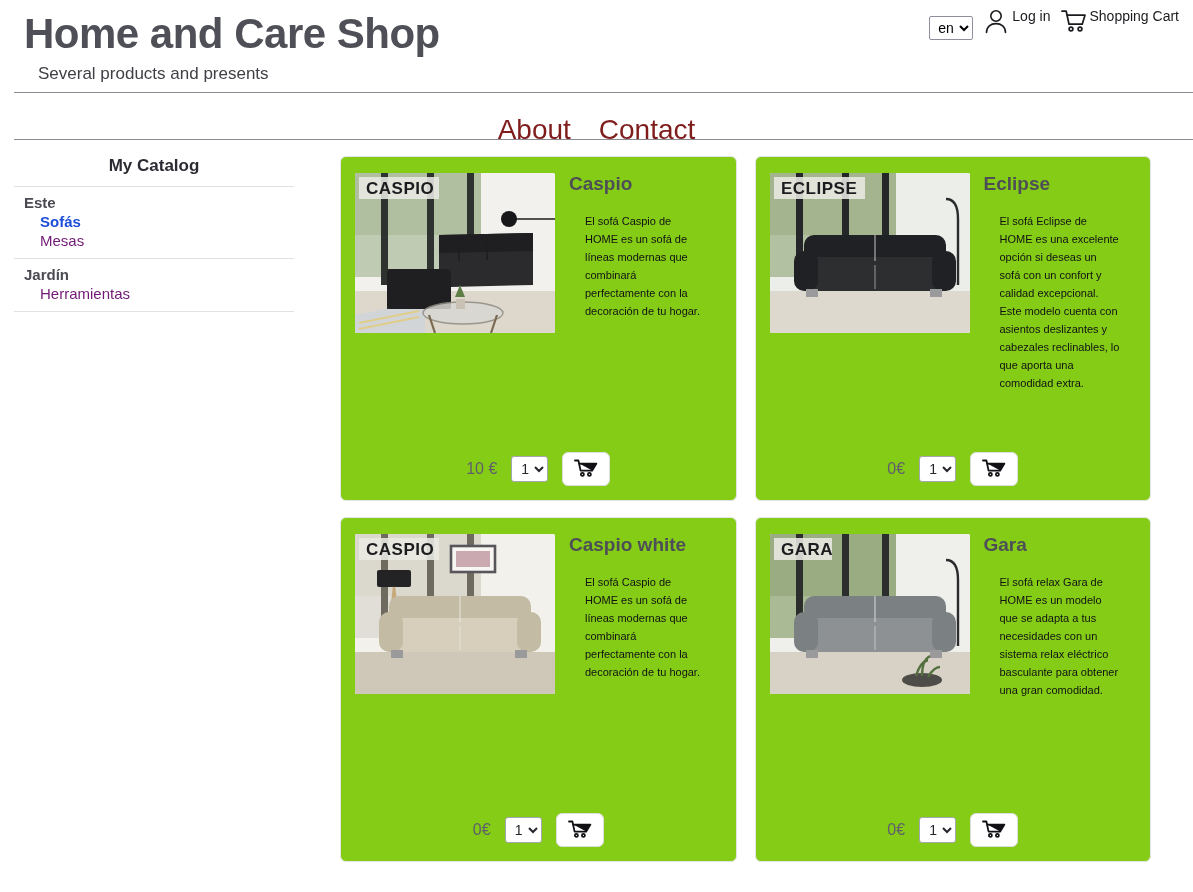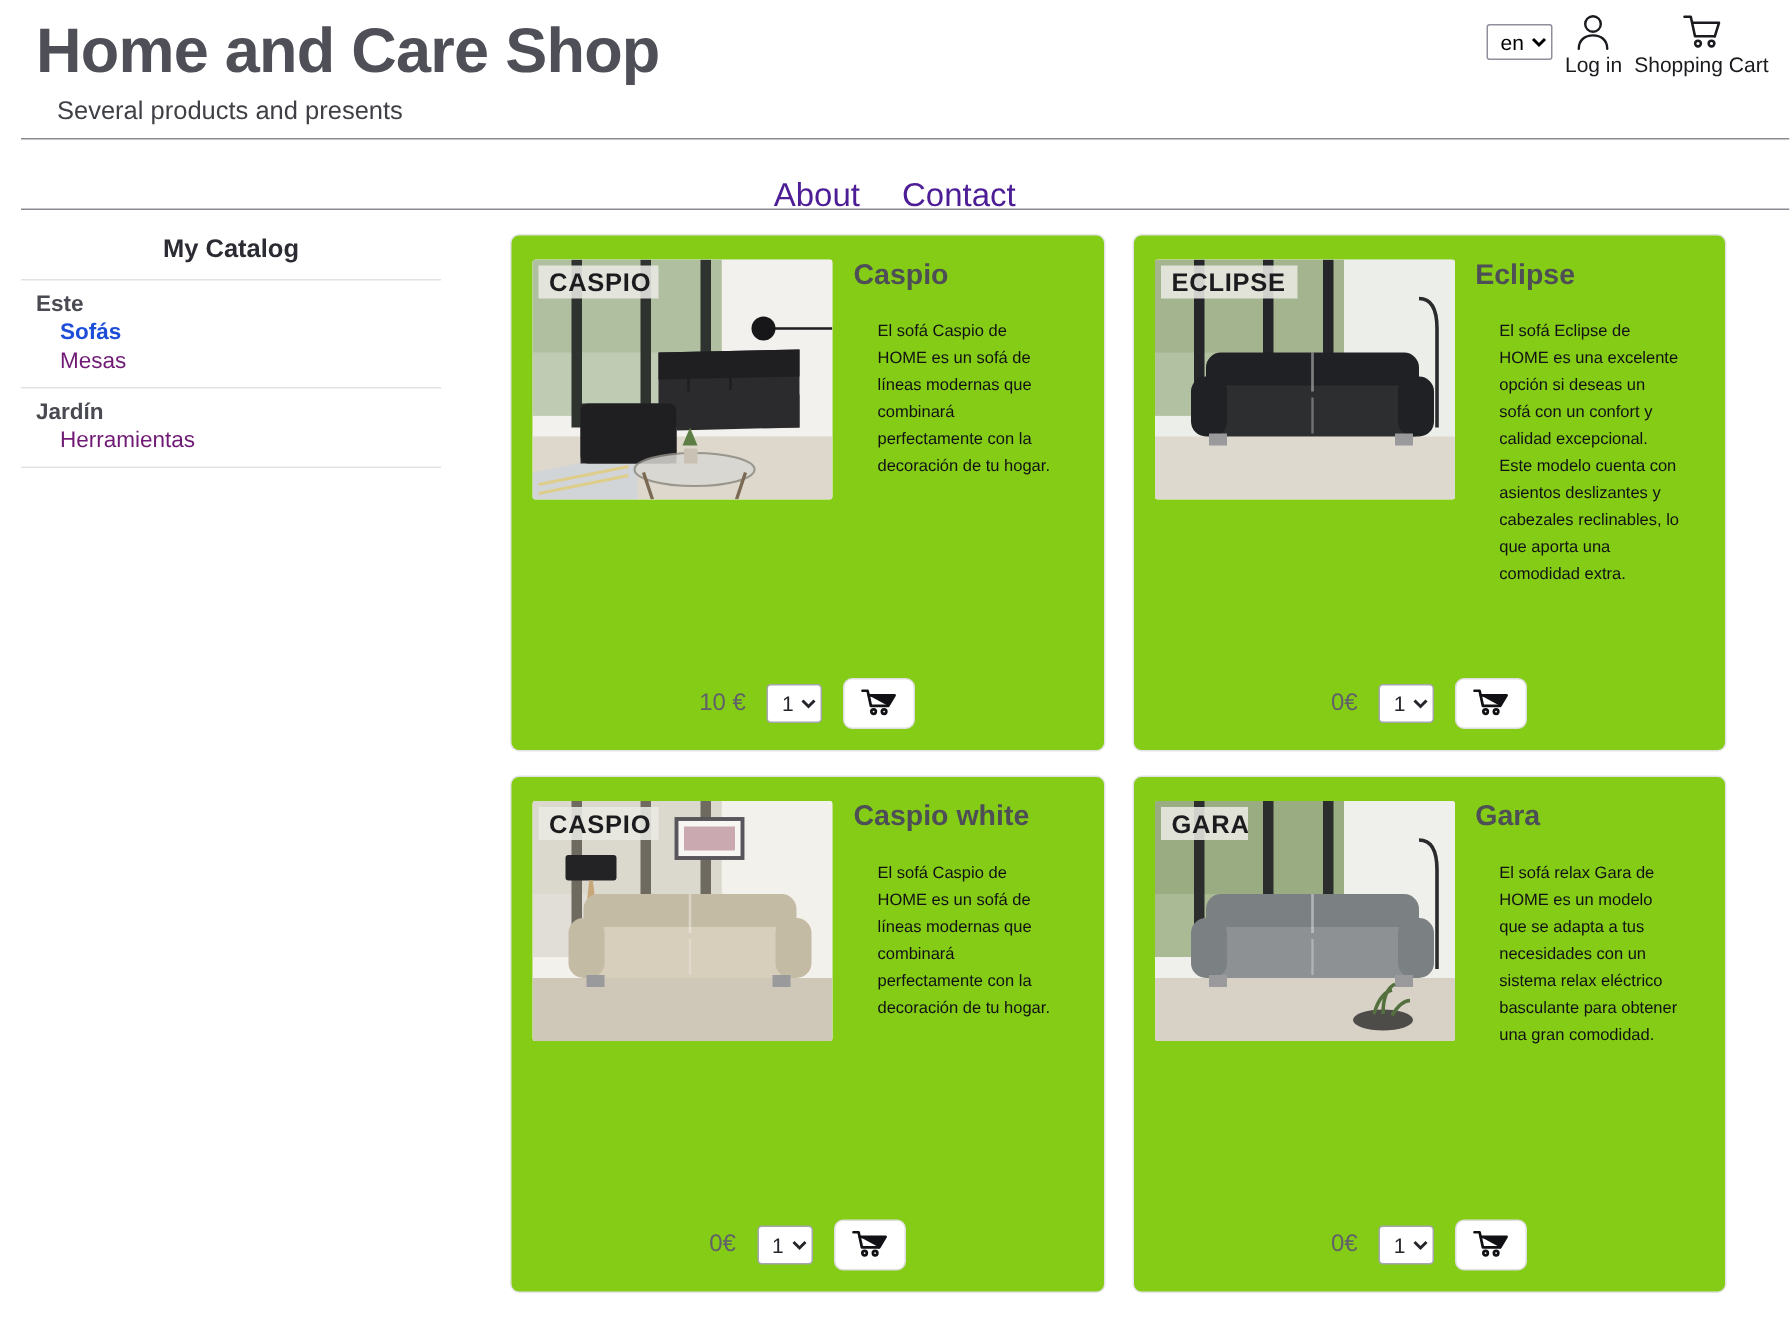--- a/index.html
+++ b/index.html
@@ -49,22 +49,20 @@
     padding: 1px 2px 1px 4px;
     border: 1px solid #8f8f9d;
     border-radius: 2px;
     background: #ffffff;
     color: #000;
     height: 24px;
     margin-top: 8px;
   }
   .icon-link {
     display: flex;
-    flex-direction: column;
-    align-items: center;
     text-decoration: none;
     color: #1b1b1f;
     font-size: 14px;
     line-height: 1.2;
     gap: 1px;
     cursor: pointer;
   }
   .icon-link svg { display: block; }
   .icon-label { white-space: nowrap; }
 
@@ -78,22 +76,22 @@
 
   
   .nav {
     height: 46px;
     display: flex;
     align-items: center;
     justify-content: center;
     gap: 28px;
   }
   .nav-link {
-    font-size: 22px;
-    color: #4c1d95;
+    font-size: 28px;
+    color: #7f1d1d;
     text-decoration: none;
     cursor: pointer;
     margin-top: 27px;
   }
 
   
   .page {
     display: flex;
     align-items: flex-start;
     padding-top: 16px;

